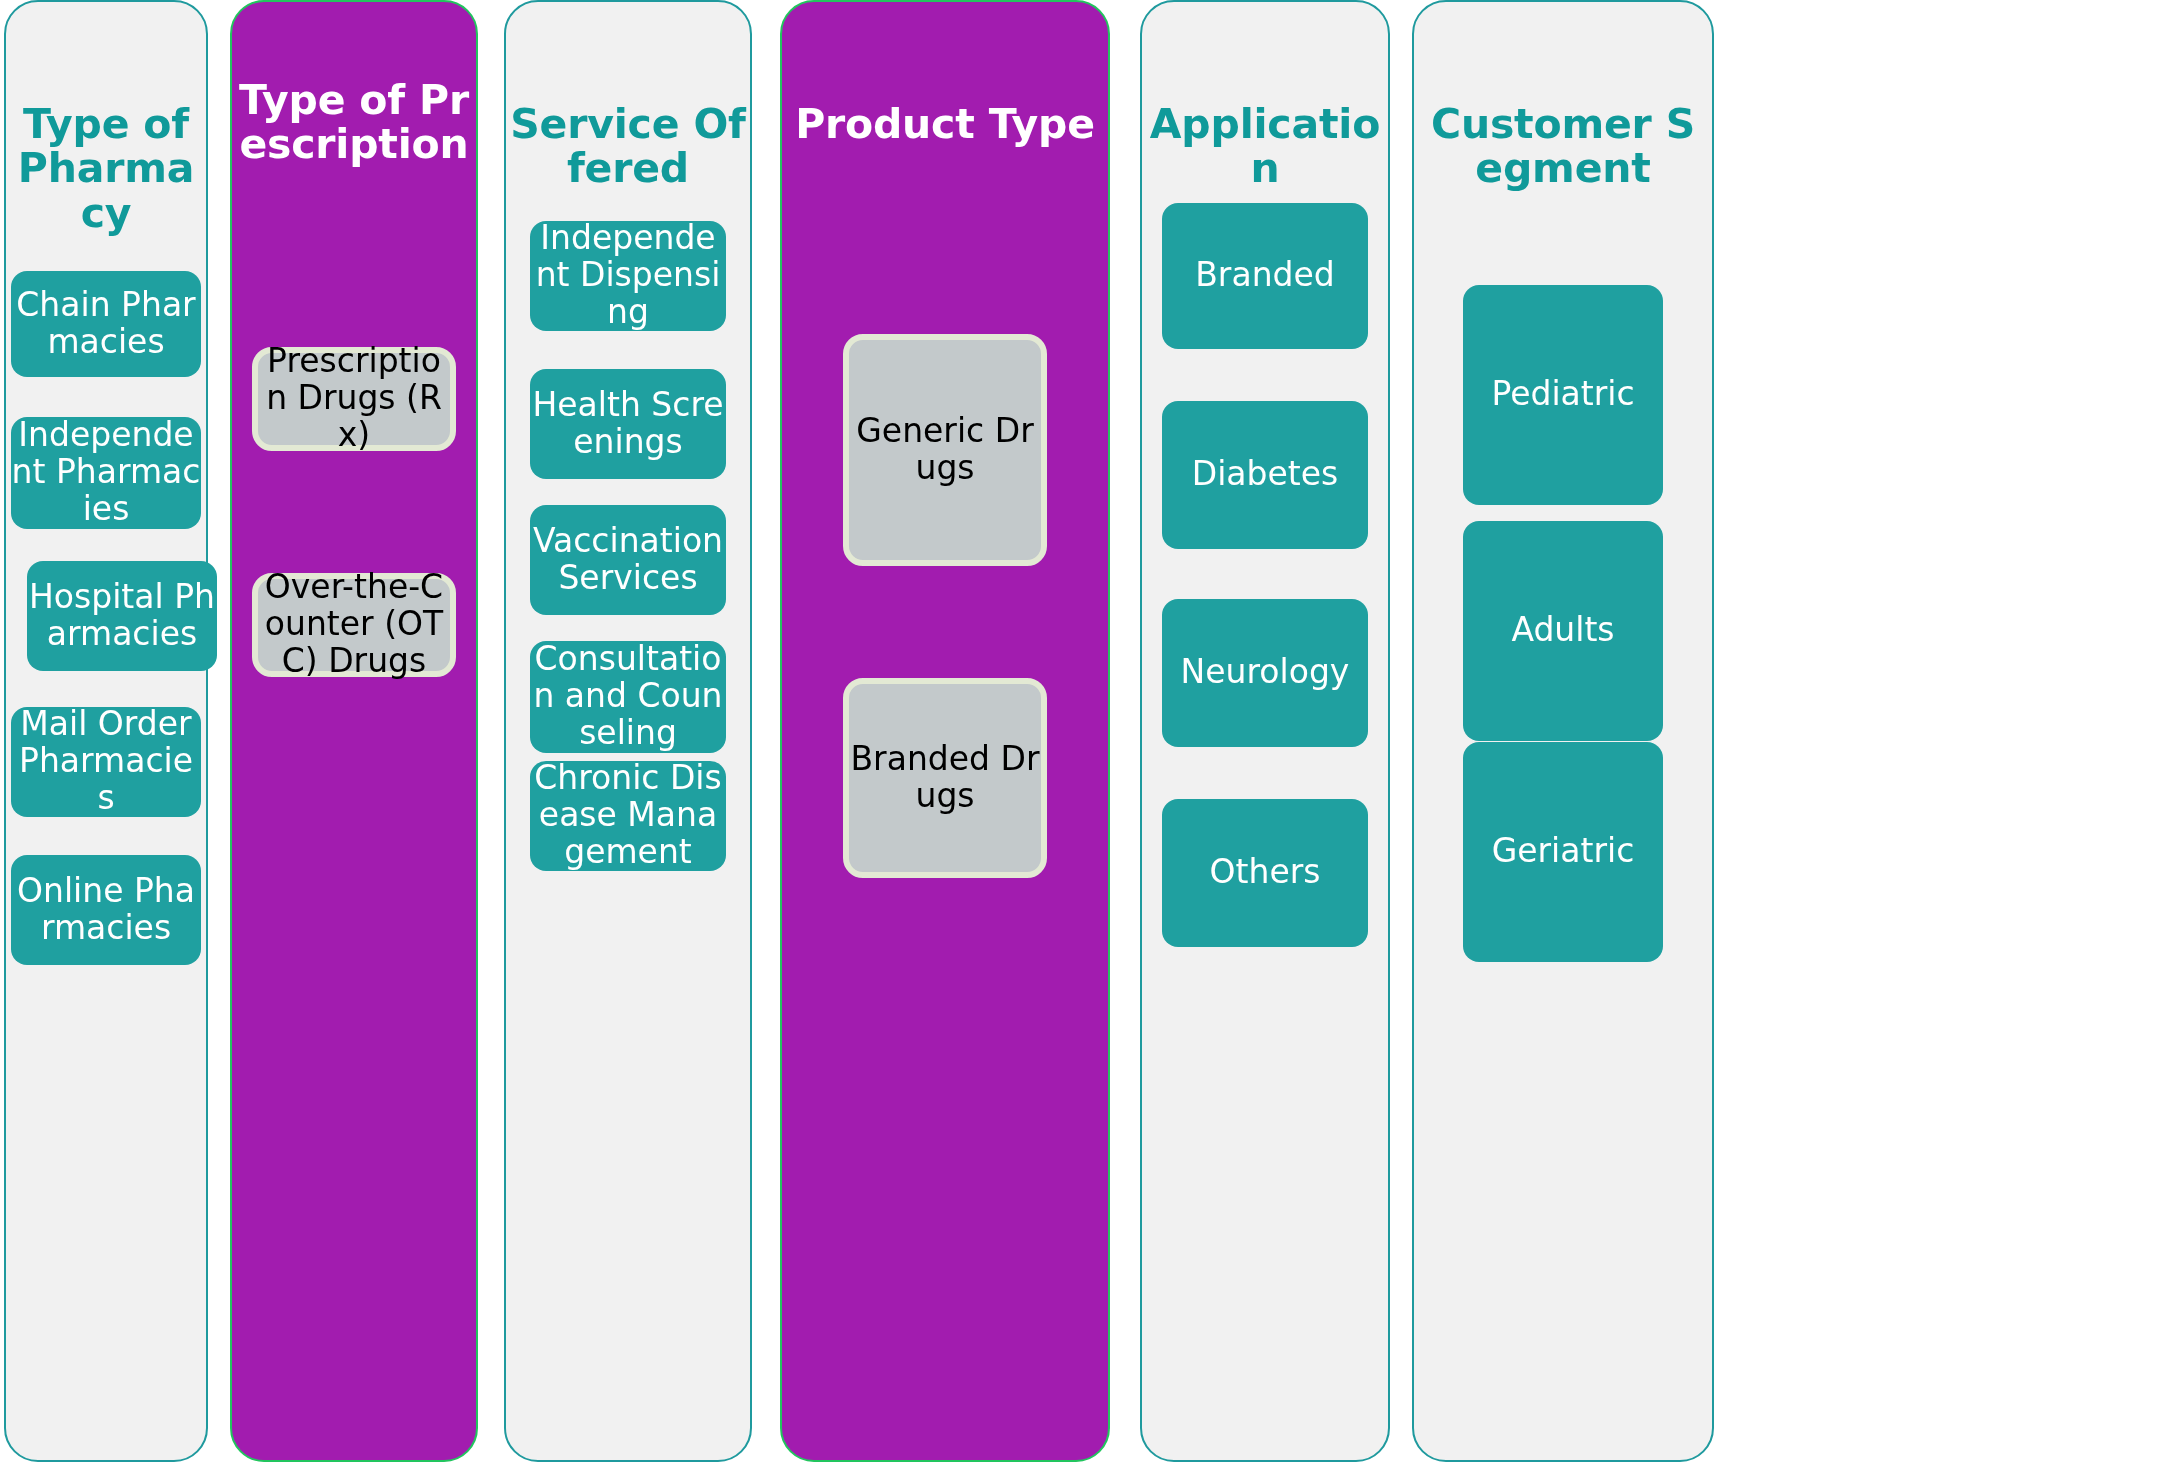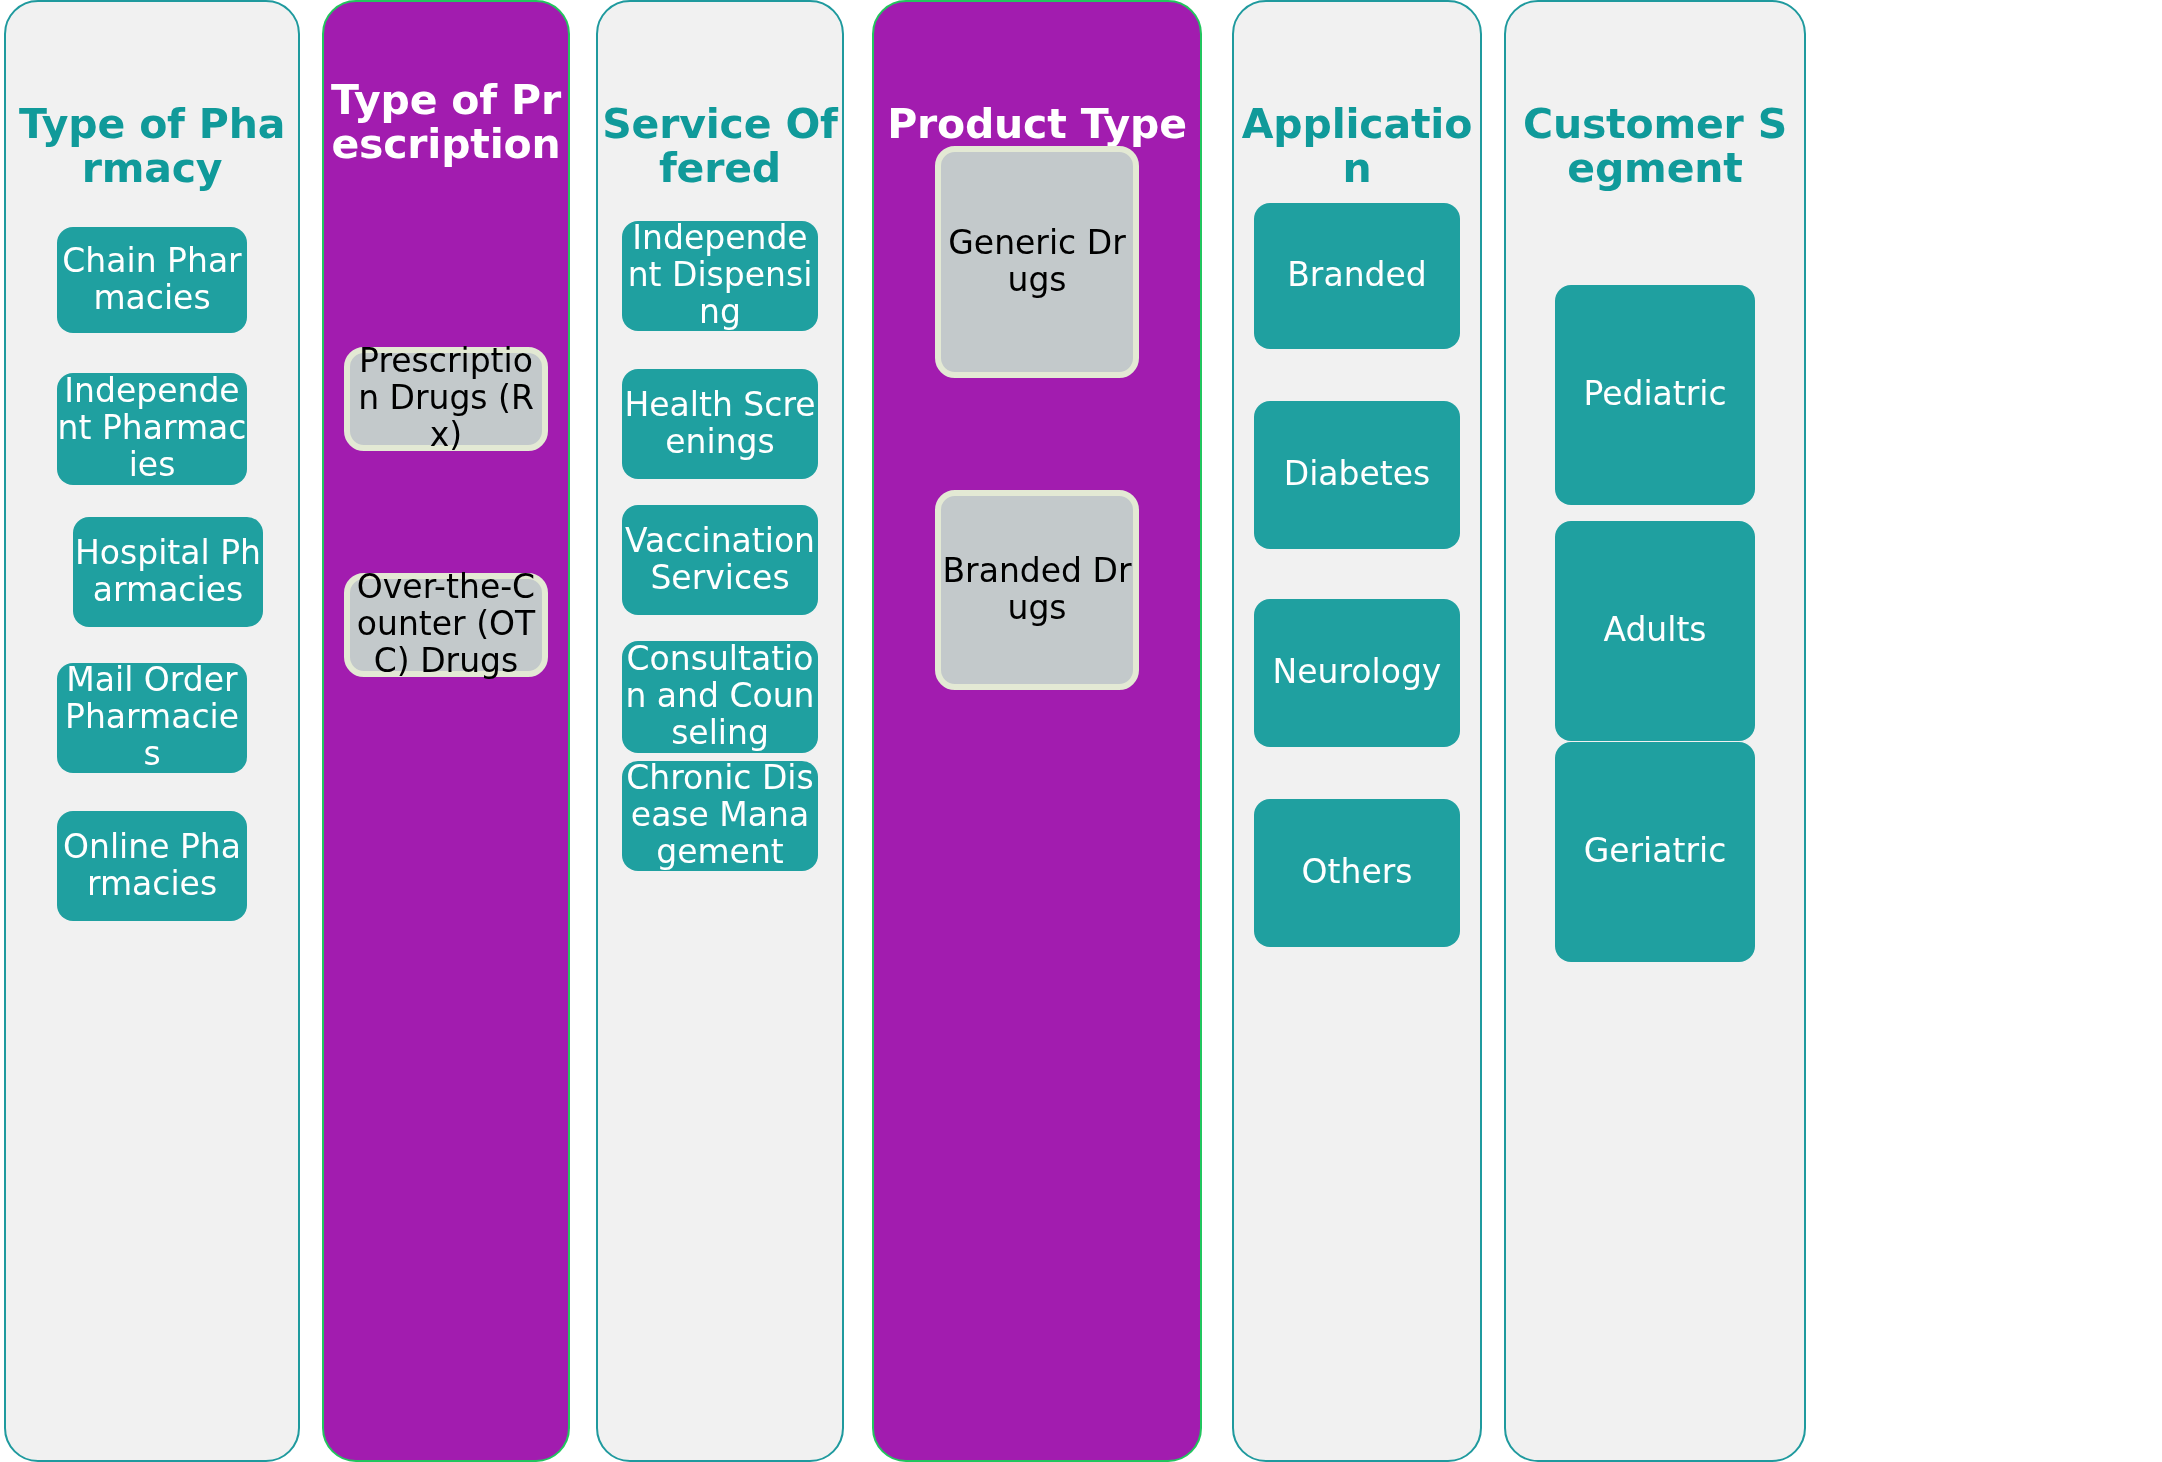--- a/index.html
+++ b/index.html
@@ -91,21 +91,21 @@
 
   
   .item-box.grey {
     background: #c3c9cb;
     color: #000000;
     border: 6px solid #e3e9d4;
     border-radius: 20px;
   }
 
   
-  #col-pharmacy { width: 296px; margin-left: 4px; }
+  #col-pharmacy { width: 204px; margin-left: 4px; }
   #col-pharmacy .column-title { font-size: 41px; margin-top: 100px; }
   #col-pharmacy .items-stack { margin-top: 36px; }
   #col-pharmacy .item-box {
     width: 190px; font-size: 33px;
   }
   #col-pharmacy .i0 { height: 106px; margin-bottom: 40px; }
   #col-pharmacy .i1 { height: 112px; margin-bottom: 32px; }
   #col-pharmacy .i2 { height: 110px; margin-bottom: 36px; margin-left: 32px; }
   #col-pharmacy .i3 { height: 110px; margin-bottom: 38px; }
   #col-pharmacy .i4 { height: 110px; }
@@ -129,21 +129,21 @@
   }
   #col-service .i0 { height: 110px; margin-bottom: 38px; }
   #col-service .i1 { height: 110px; margin-bottom: 26px; }
   #col-service .i2 { height: 110px; margin-bottom: 26px; }
   #col-service .i3 { height: 112px; margin-bottom: 8px; }
   #col-service .i4 { height: 110px; }
 
   
   #col-product { width: 330px; margin-left: 28px; }
   #col-product .column-title { font-size: 41px; margin-top: 100px; }
-  #col-product .items-stack { }
+  #col-product .items-stack { margin-top: 188px; }
   #col-product .item-box {
     width: 204px; font-size: 33px;
   }
   #col-product .i0 { height: 232px; margin-bottom: 112px; }
   #col-product .i1 { height: 200px; }
 
   
   #col-application { width: 250px; margin-left: 30px; }
   #col-application .column-title { font-size: 41px; margin-top: 100px; }
   #col-application .items-stack { margin-top: 12px; }

